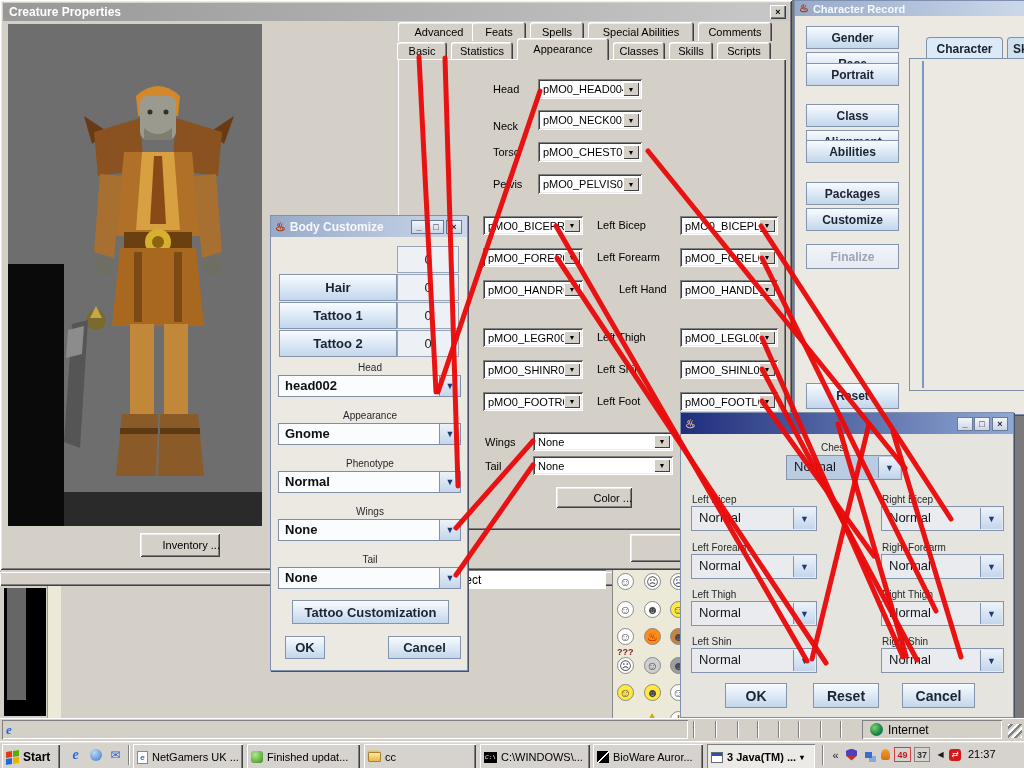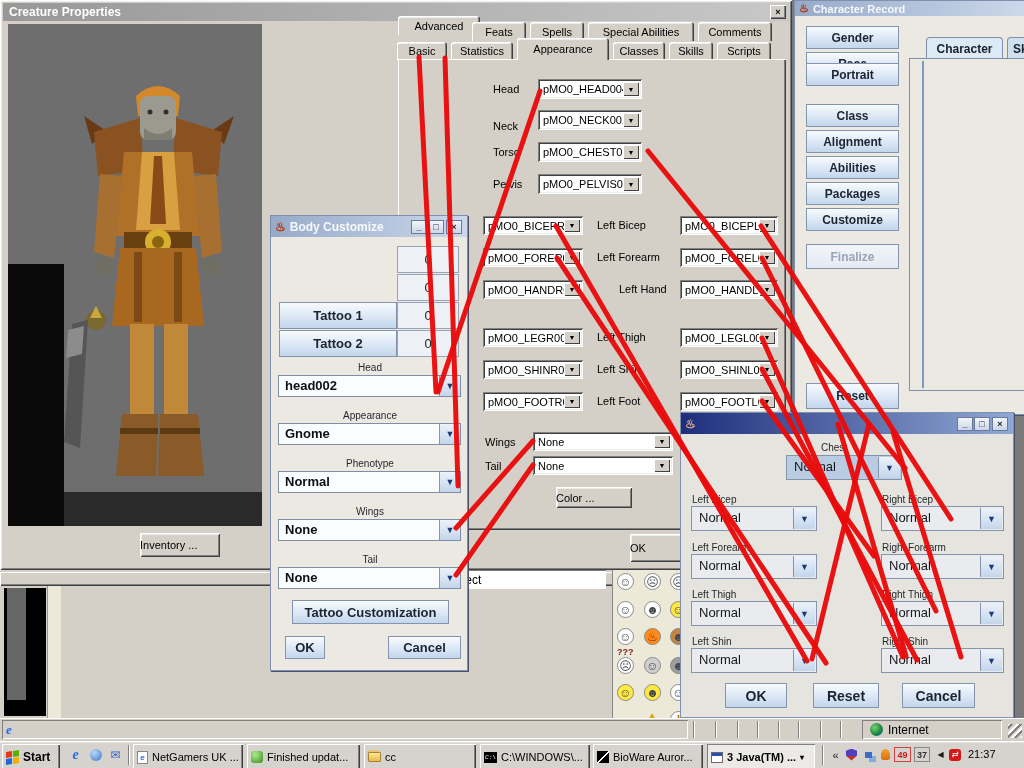--- a/index.html
+++ b/index.html
@@ -16,21 +16,21 @@
   display:flex;align-items:center;justify-content:center;box-shadow:inset 1px 1px 0 #fff,inset -1px -1px 0 #404040,inset -2px -2px 0 #808080}
 
 .tab{position:absolute;background:#d4d0c8;border-radius:3px 3px 0 0;font-size:11px;color:#000;
   display:flex;align-items:center;justify-content:center;
   box-shadow:inset 1px 1px 0 #fff,inset -1px 0 0 #404040,inset -2px 0 0 #808080,inset 0 2px 0 #ececec}
 
 .combo{position:absolute;background:#fff;box-shadow:inset 1px 1px 0 #808080,inset -1px -1px 0 #fff,inset 2px 2px 0 #404040,inset -2px -2px 0 #ececec}
 .combo .tx{position:absolute;left:5px;top:4px;right:19px;font-size:11px;color:#000;white-space:nowrap;overflow:hidden}
 .combo .ar{position:absolute;right:3px;top:3px;bottom:3px;width:16px;background:#d4d0c8;font-size:7px;color:#000;
   display:flex;align-items:center;justify-content:center;box-shadow:inset 1px 1px 0 #fff,inset -1px -1px 0 #404040}
-.btn95{background:#d4d0c8;font-size:11px;color:#000;display:flex;align-items:center;justify-content:flex-start;
+.btn95{background:#d4d0c8;font-size:11px;color:#000;display:flex;align-items:center;justify-content:flex-end;
   box-shadow:inset 1px 1px 0 #fff,inset -1px -1px 0 #404040,inset 2px 2px 0 #ececec,inset -2px -2px 0 #808080}
 .lbl{position:absolute;font-size:11px;color:#000;white-space:nowrap}
 
 .jwin{background:#ece9e2;border:1px solid #7e90ae;box-shadow:1px 1px 0 #48506a}
 .jtitle-inactive{background:linear-gradient(90deg,#96aac9,#ccd8ea);color:#f6f8fc;font-weight:bold;font-size:12px;display:flex;align-items:center;padding:0 4px}
 .jtitle-active{background:linear-gradient(90deg,#1f2e7c,#90a8d4);color:#fff;font-weight:bold;font-size:12px;display:flex;align-items:center;padding:0 4px}
 .jwbtn{position:absolute;width:16px;height:14px;top:4px;background:linear-gradient(#f2f6fa,#ccd6e6);border:1px solid #6a7a9a;
   font-size:9px;font-weight:bold;color:#223;display:flex;align-items:center;justify-content:center}
 .jbtn{background:linear-gradient(#f8fbfe,#dde9f6 50%,#c3d6ec);border:1px solid #8494ac;color:#1c2432;font-weight:bold;
   display:flex;align-items:center;justify-content:center}
@@ -140,21 +140,21 @@
       <circle cx="88" cy="296" r="10" fill="#7a6a30"></circle>
       <polygon points="88,282 94,294 82,294" fill="#caa640"></polygon>
       <polygon points="64,300 80,296 72,424 56,418" fill="#555"></polygon>
       <polygon points="60,306 76,302 74,330 58,334" fill="#8c8c8c"></polygon>
     </svg>
   </div>
   <div class="btn95 abs" style="left:140px;top:533px;width:80px;height:24px">
     <span>Inventory ...</span>
   </div>
 
-  <div class="tab" style="left:398px;top:16px;width:82px;height:19px">
+  <div class="tab" style="left:398px;top:22px;width:82px;height:19px">
       <span>Advanced</span>
     </div>
   <div class="tab" style="left:472px;top:22px;width:54px;height:19px">
       <span>Feats</span>
     </div>
   <div class="tab" style="left:530px;top:22px;width:54px;height:19px">
       <span>Spells</span>
     </div>
   <div class="tab" style="left:588px;top:22px;width:106px;height:19px">
       <span>Special Abilities</span>
@@ -296,21 +296,21 @@
     </div>
   <div class="jbtn abs" style="left:11px;top:62px;width:93px;height:23px;font-size:12px">
       <span>Portrait</span>
     </div>
   <div class="jbtn abs" style="left:11px;top:103px;width:93px;height:23px;font-size:12px">
       <span>Class</span>
     </div>
   <div class="jbtn abs" style="left:11px;top:129px;width:93px;height:23px;font-size:12px">
       <span>Alignment</span>
     </div>
-  <div class="jbtn abs" style="left:11px;top:155px;width:93px;height:23px;font-size:12px">
+  <div class="jbtn abs" style="left:11px;top:139px;width:93px;height:23px;font-size:12px">
       <span>Abilities</span>
     </div>
   <div class="jbtn abs" style="left:11px;top:181px;width:93px;height:23px;font-size:12px">
       <span>Packages</span>
     </div>
   <div class="jbtn abs" style="left:11px;top:207px;width:93px;height:23px;font-size:12px">
       <span>Customize</span>
     </div>
   <div class="jbtn abs" style="left:11px;top:243px;width:93px;height:25px;font-size:12px;color:#9aa4b4;background:linear-gradient(#f2f5f9,#e4eaf2)">
       <span>Finalize</span>
@@ -334,20 +334,23 @@
   <div class="jtitle-inactive abs" style="left:0;top:0;right:0;height:21px">
     <span style="color:#b03000;margin-right:4px">♨</span>
     <span>Body Customize</span>
   </div>
   <div class="jwbtn" style="right:40px">_</div>
   <div class="jwbtn" style="right:23px">□</div>
   <div class="jwbtn" style="right:5px">×</div>
 
   <div class="abs" style="left:126px;top:30px;width:62px;height:27px;border:1px solid #98a4b8;background:#edf0f5;font-size:13px;color:#222;display:flex;align-items:center;justify-content:center">
       <span>0</span>
+    </div>
+  <div class="jbtn abs" style="left:8px;top:58px;width:118px;height:27px;font-size:13px">
+      <span>Hair</span>
     </div>
   <div class="abs" style="left:126px;top:58px;width:62px;height:27px;border:1px solid #98a4b8;background:#edf0f5;font-size:13px;color:#222;display:flex;align-items:center;justify-content:center">
       <span>0</span>
     </div>
   <div class="jbtn abs" style="left:8px;top:86px;width:118px;height:27px;font-size:13px">
       <span>Tattoo 1</span>
     </div>
   <div class="abs" style="left:126px;top:86px;width:62px;height:27px;border:1px solid #98a4b8;background:#edf0f5;font-size:13px;color:#222;display:flex;align-items:center;justify-content:center">
       <span>0</span>
     </div>

